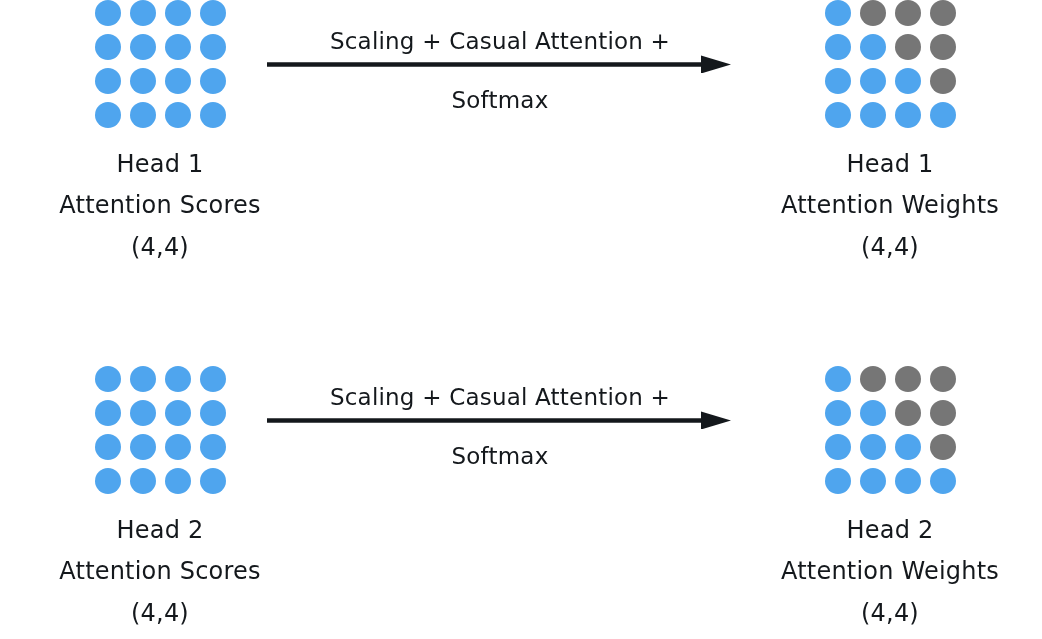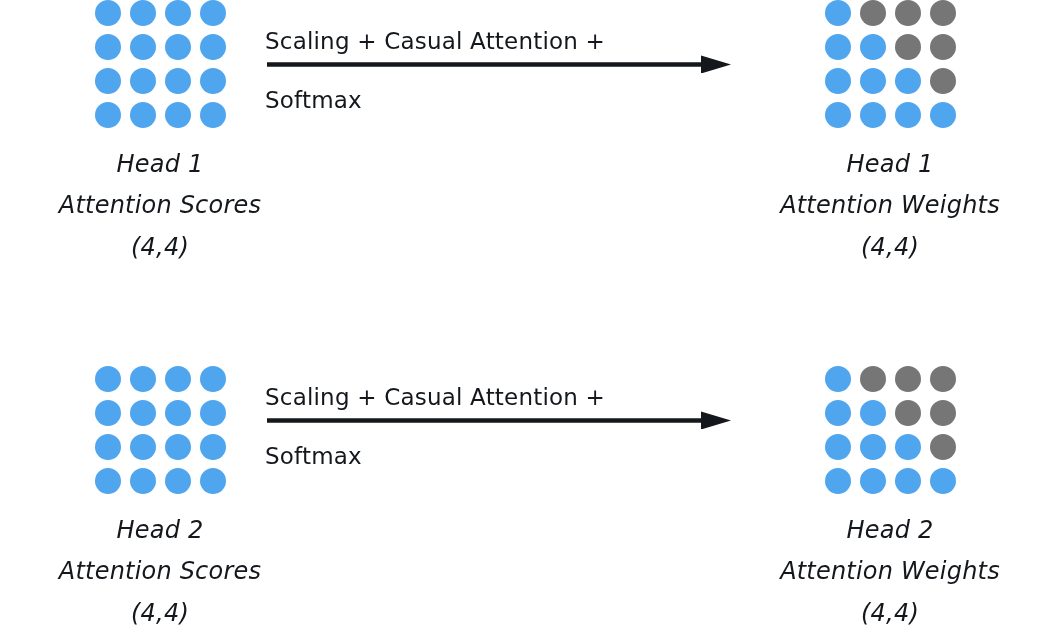--- a/index.html
+++ b/index.html
@@ -54,35 +54,34 @@
 
   .matrix-caption {
     margin-top: 16px;
     text-align: center;
     font-family: "DejaVu Sans", sans-serif;
     font-size: 24px;
     line-height: 1.72;
     color: #14181c;
     letter-spacing: 0.2px;
     white-space: nowrap;
-    font-style: italic;
   }
   .caption-line { display: block; }
 
   
   .arrow-block {
     position: absolute;
     width: 470px;
   }
   .arrow-block.arrow-1 { left: 265px; top: 28px; }
   .arrow-block.arrow-2 { left: 265px; top: 384px; }
 
   .arrow-label-top,
   .arrow-label-bottom {
-    text-align: left;
+    text-align: center;
     font-family: "DejaVu Sans", sans-serif;
     font-size: 23px;
     color: #14181c;
     letter-spacing: 0.2px;
     white-space: nowrap;
   }
   .arrow-label-top { margin-bottom: 1px; }
   .arrow-label-bottom { margin-top: 14px; }
 
   .arrow-line-wrap {

